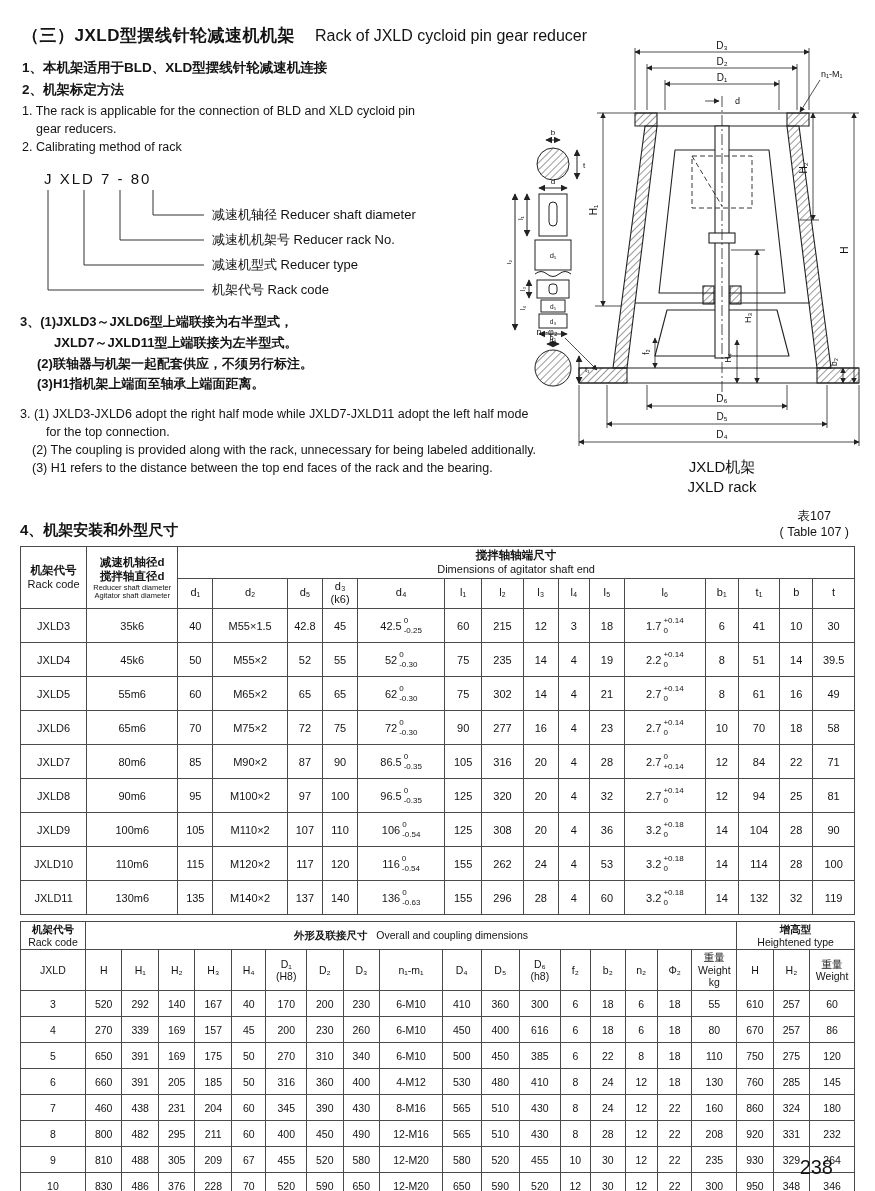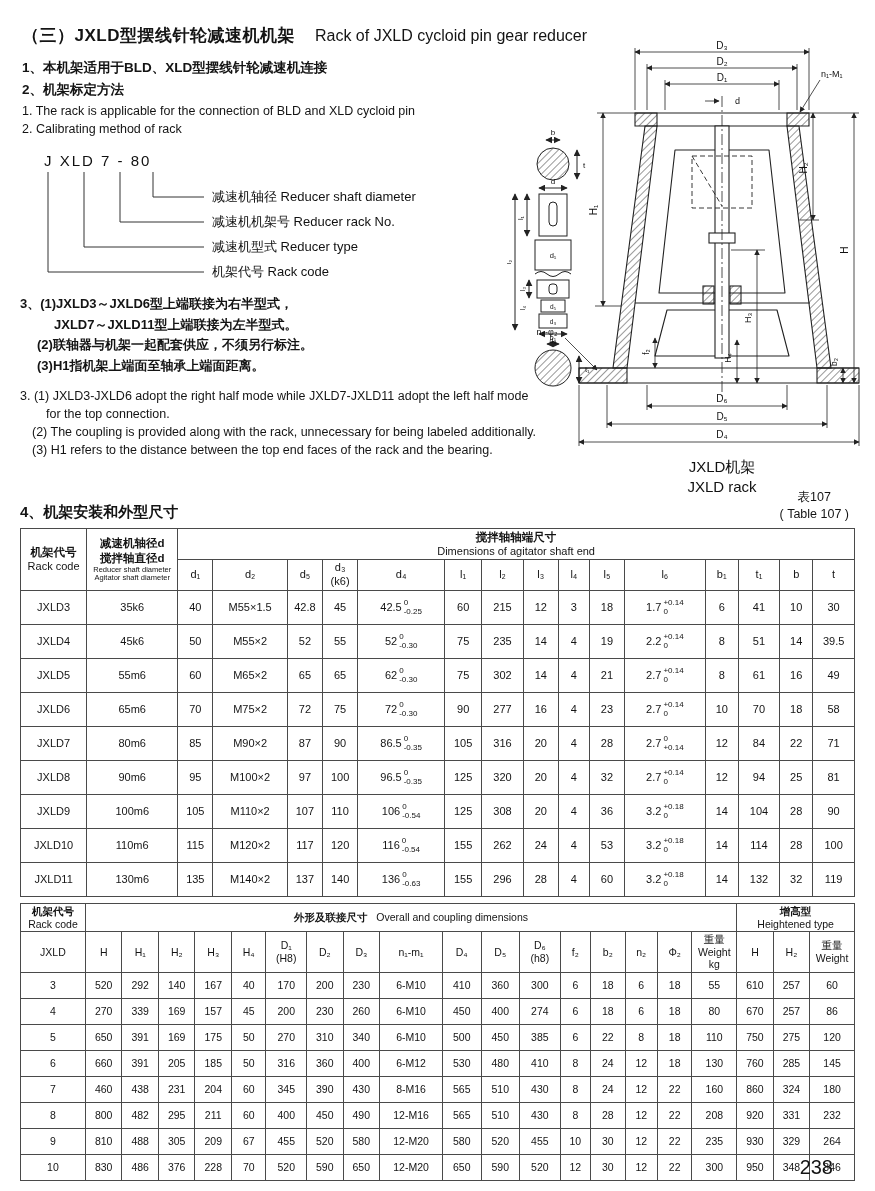--- a/index.html
+++ b/index.html
@@ -62,20 +62,21 @@
   <div class="title-row">
     <span class="title-zh">（三）JXLD型摆线针轮减速机机架</span>
     <span class="title-en">Rack of JXLD cycloid pin gear reducer</span>
   </div>
 
   
   <div class="intro">
     <div class="zh">1、本机架适用于BLD、XLD型摆线针轮减速机连接</div>
     <div class="zh">2、机架标定方法</div>
     <div class="en">1. The rack is applicable for the connection of BLD and XLD cycloid pin</div>
+    <div class="en indent">gear reducers.</div>
     <div class="en">2. Calibrating method of rack</div>
   </div>
 
   
   <svg class="desig" width="470" height="132" viewBox="0 0 470 132">
     <text x="22" y="18" font-size="15" letter-spacing="2">J XLD 7 - 80</text>
     <g stroke="#333" stroke-width="1" fill="none">
       <polyline points="26,24 26,124 182,124"></polyline>
       <polyline points="62,24 62,99 182,99"></polyline>
       <polyline points="98,24 98,74 182,74"></polyline>
@@ -689,21 +690,21 @@
           <td>339</td>
           <td>169</td>
           <td>157</td>
           <td>45</td>
           <td>200</td>
           <td>230</td>
           <td>260</td>
           <td>6-M10</td>
           <td>450</td>
           <td>400</td>
-          <td>274</td>
+          <td>616</td>
           <td>6</td>
           <td>18</td>
           <td>6</td>
           <td>18</td>
           <td>80</td>
           <td>670</td>
           <td>257</td>
           <td>86</td>
         </tr>
         <tr>
@@ -732,21 +733,21 @@
         <tr>
           <td>6</td>
           <td>660</td>
           <td>391</td>
           <td>205</td>
           <td>185</td>
           <td>50</td>
           <td>316</td>
           <td>360</td>
           <td>400</td>
-          <td>6-M12</td>
+          <td>4-M12</td>
           <td>530</td>
           <td>480</td>
           <td>410</td>
           <td>8</td>
           <td>24</td>
           <td>12</td>
           <td>18</td>
           <td>130</td>
           <td>760</td>
           <td>285</td>

